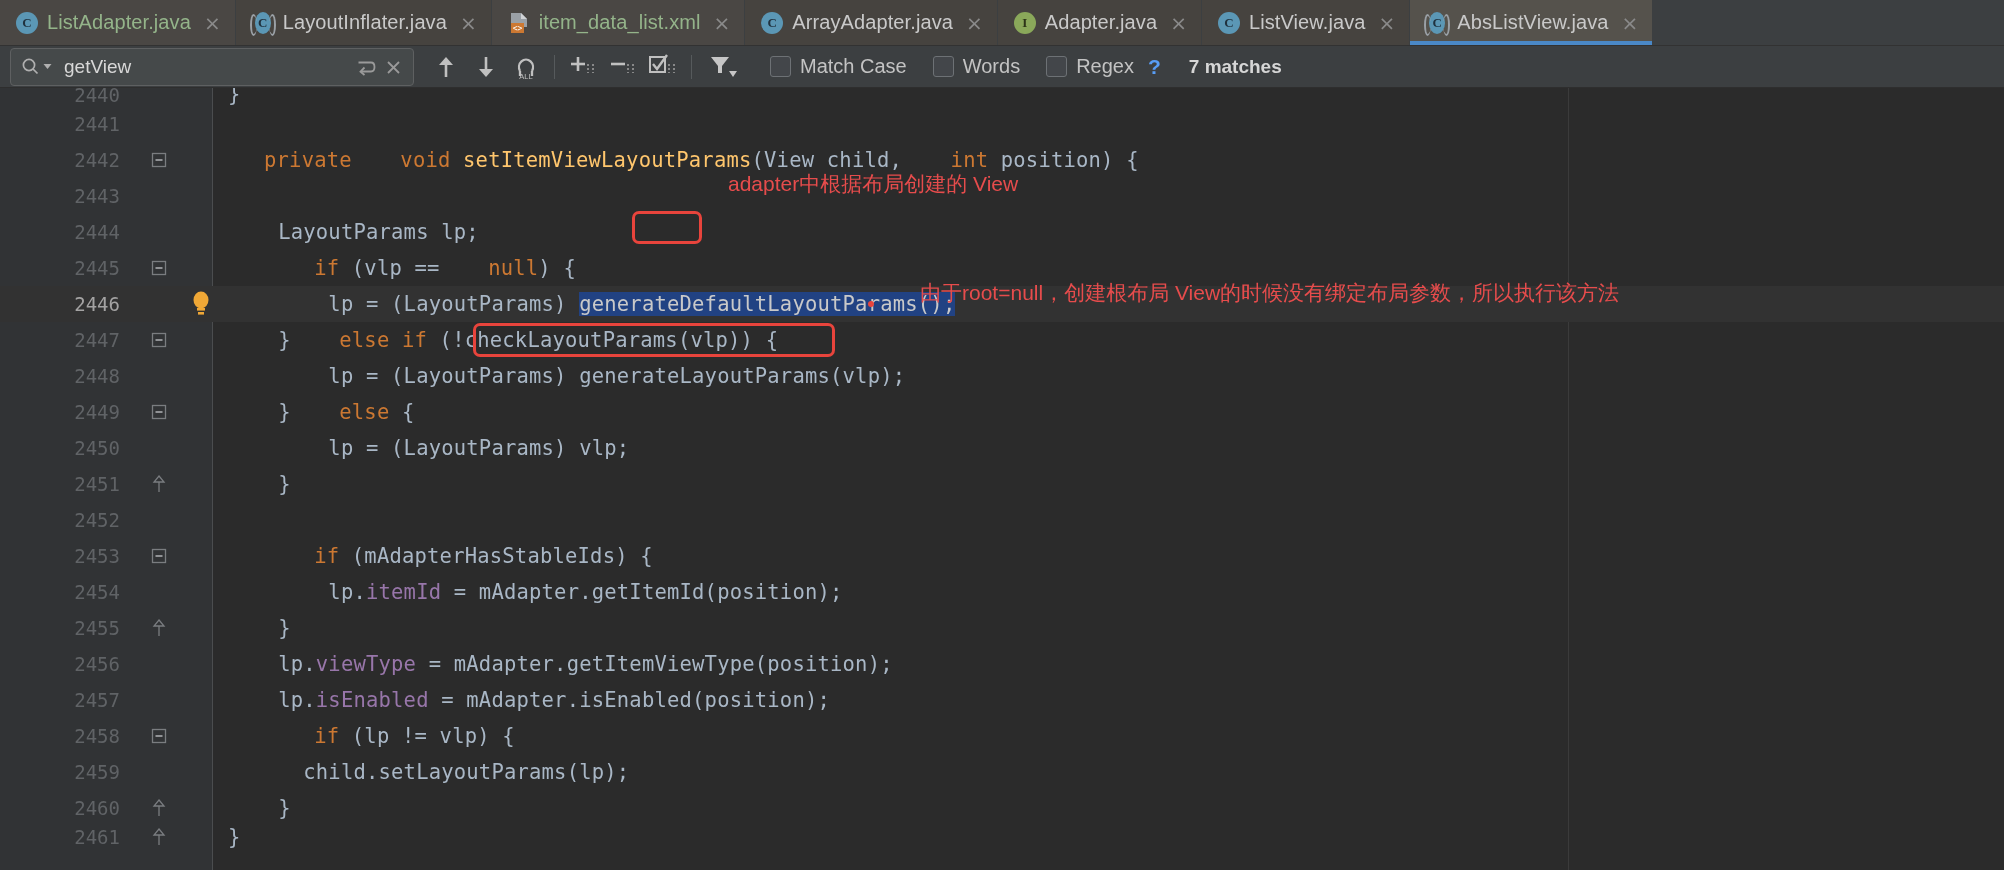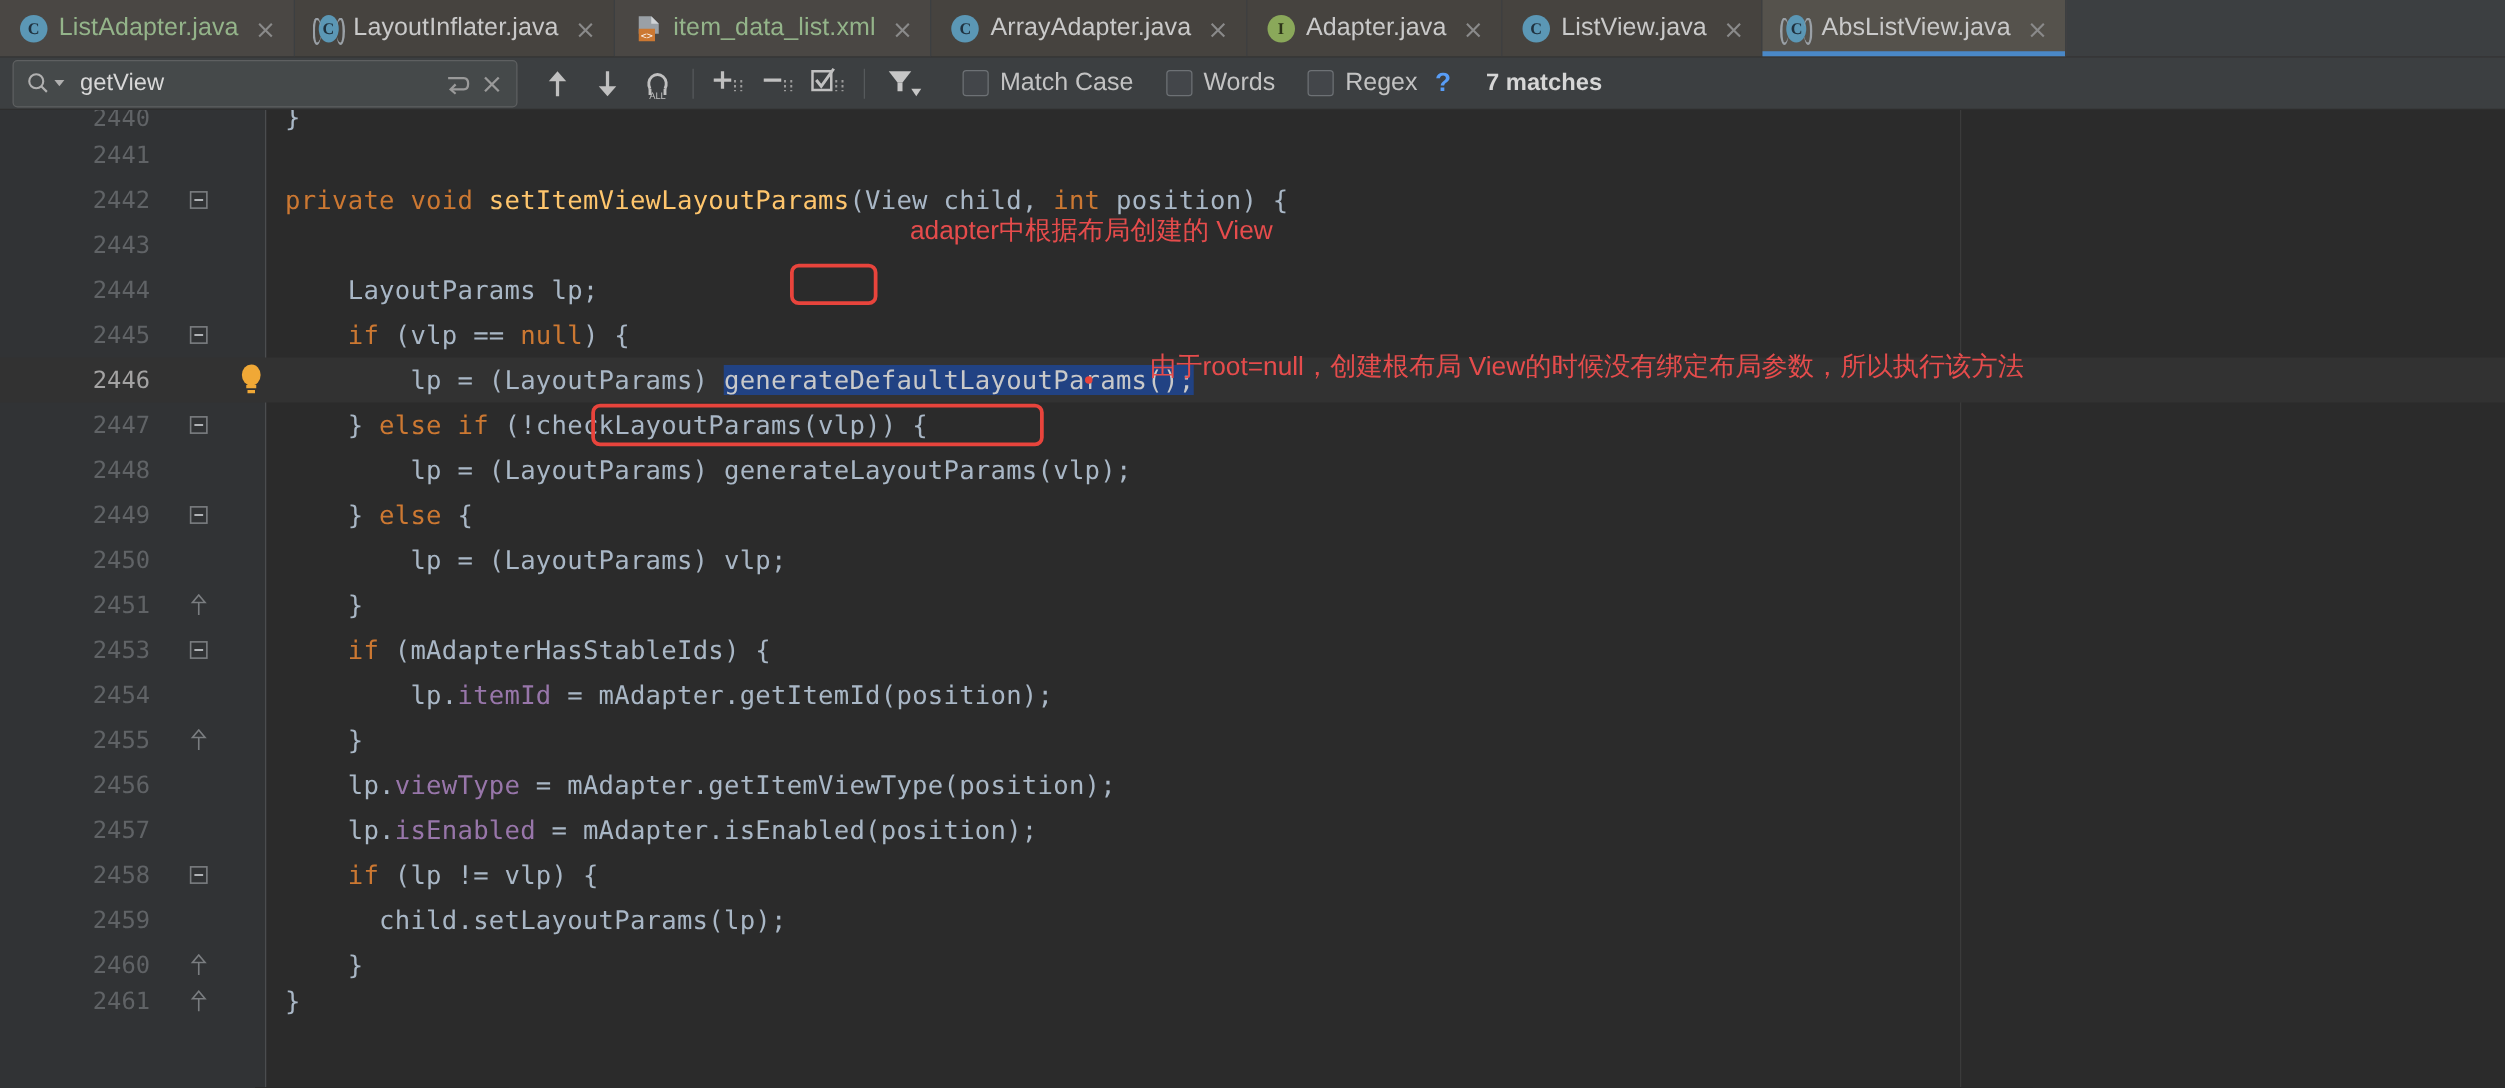--- a/index.html
+++ b/index.html
@@ -205,21 +205,21 @@
     position: absolute;
     left: 228px;
     font-family: "DejaVu Sans Mono", monospace;
     font-size: 20.5px;
     color: #a9b7c6;
     white-space: pre;
     letter-spacing: 0.2px;
   }
 
   
-  .kw  { color: #cc7832; }
+  .kw  { color: #cc7832; margin-left: 36px; }
   .fn  { color: #ffc66d; }
   .fld { color: #9876aa; }
   .pl  { color: #a9b7c6; }
   .sel-blue { background: #214283; color: #c9c9c9; }
 
   
   .anno {
     position: absolute;
     font-family: "Liberation Sans", sans-serif;
     color: #e64c4c;
@@ -474,20 +474,24 @@
         <span class="ln">2451</span>
         <span class="fold">
           <svg width="16" height="18" viewBox="0 0 16 18">
             <path d="M8 1 L13 7 L3 7 Z" fill="none" stroke="#7a7d80" stroke-width="1.3"></path>
             <line x1="8" y1="7" x2="8" y2="17" stroke="#7a7d80" stroke-width="1.3"></line>
           </svg>
         </span>
         <span class="code"><span class="pl">    }</span></span>
       </div>
       <div class="row">
+        <span class="ln">2452</span>
+        <span class="code"></span>
+      </div>
+      <div class="row">
         <span class="ln">2453</span>
         <span class="fold">
           <svg width="16" height="16" viewBox="0 0 16 16">
             <rect x="1.5" y="1.5" width="13" height="13" fill="none" stroke="#7a7d80" stroke-width="1.3"></rect>
             <line x1="4.5" y1="8" x2="11.5" y2="8" stroke="#b0b3b6" stroke-width="1.5"></line>
           </svg>
         </span>
         <span class="code"><span class="pl">    </span><span class="kw">if </span><span class="pl">(mAdapterHasStableIds) {</span></span>
       </div>
       <div class="row">

